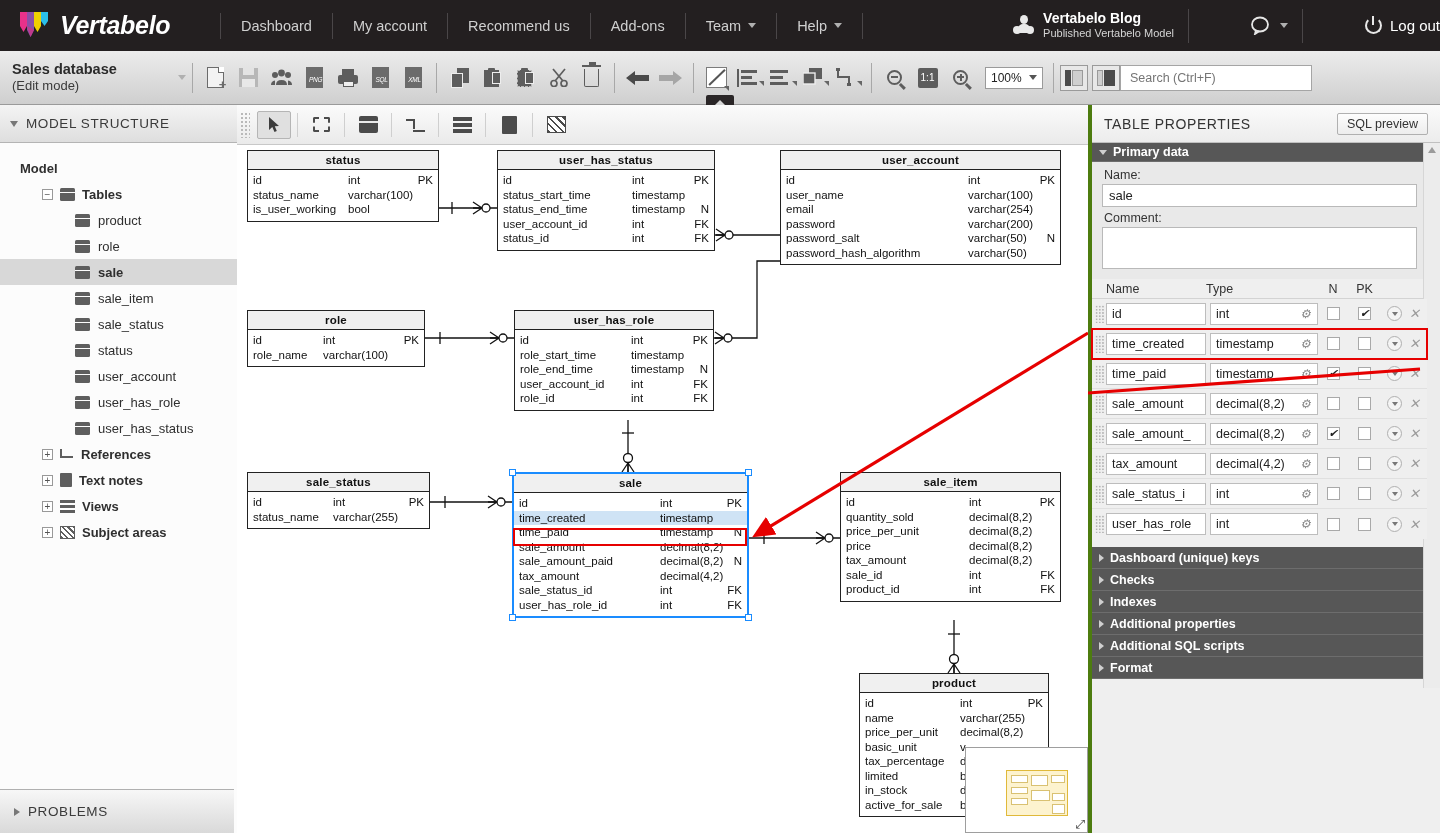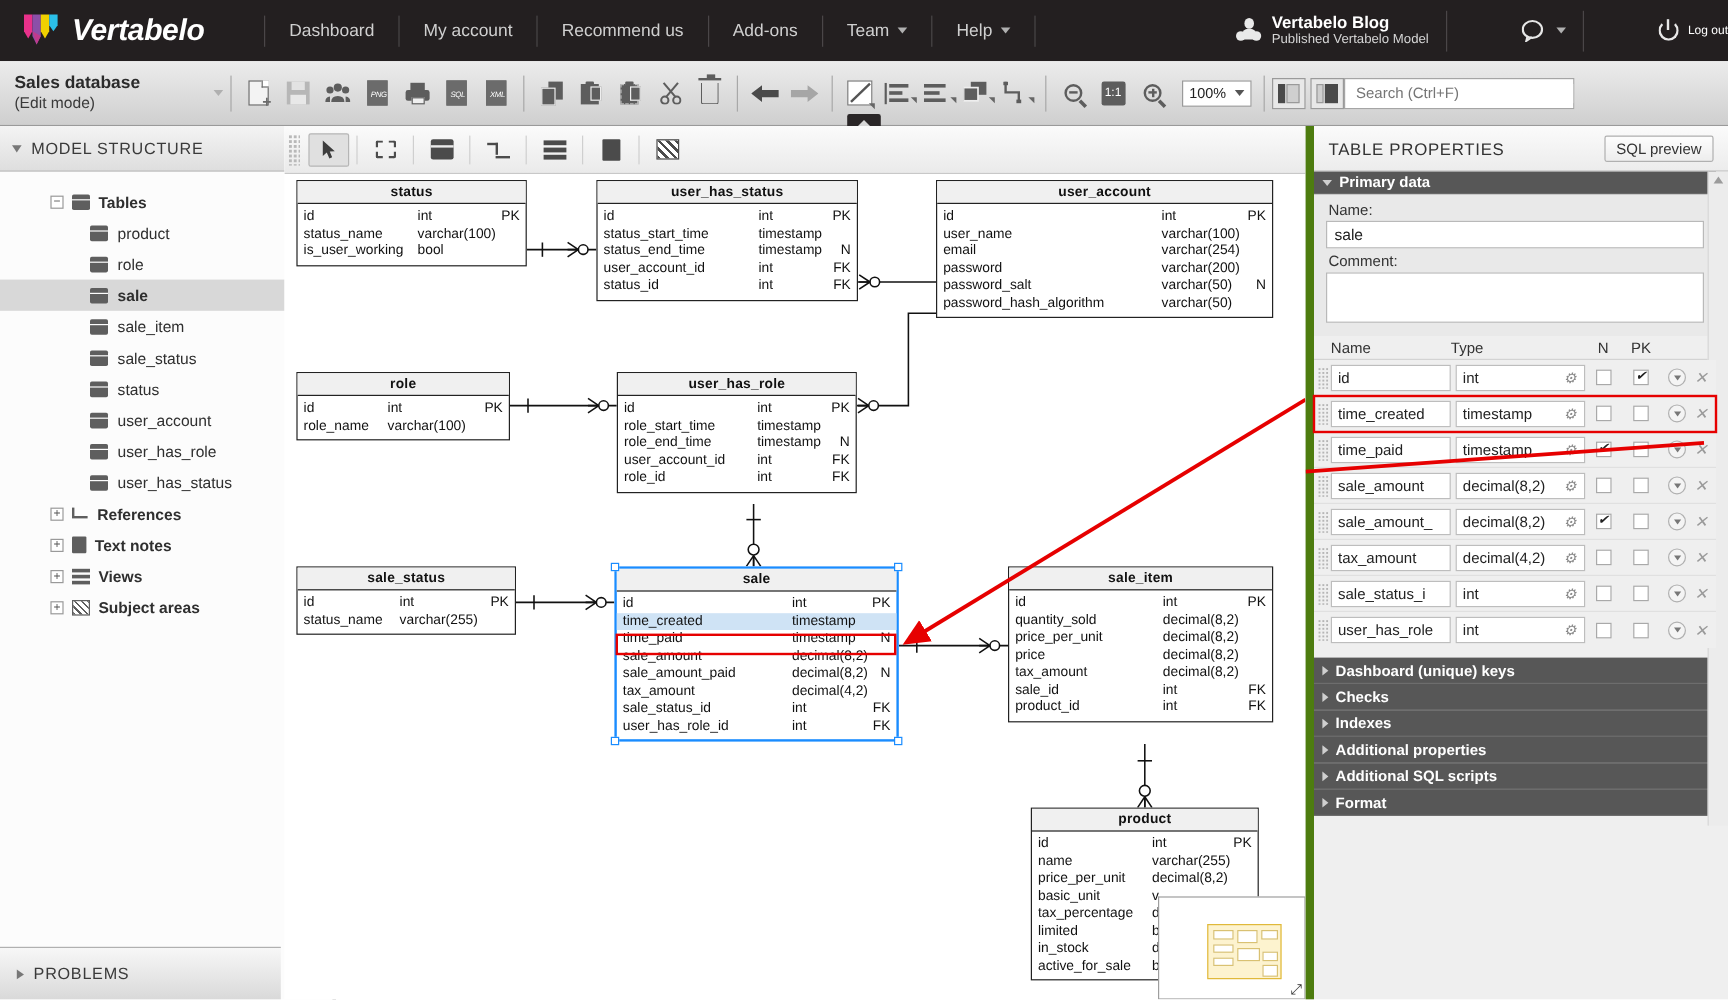--- a/index.html
+++ b/index.html
@@ -36,21 +36,21 @@
   .nav-right { margin-left: auto; display: flex; align-items: center; height: 60px; gap: 48px; }
   .user-block { display: flex; align-items: center; padding-right: 14px; border-right: 1px solid #4a4648; height: 34px;}
   .user-icon { width: 22px; height: 24px; position: relative; margin-right: 8px; }
   .user-icon .head { position: absolute; left: 7px; top: 1px; width: 8px; height: 9px; background:#e9e9e9; border-radius: 50%; }
   .user-icon .body { position: absolute; left: 5px; top: 10px; width: 12px; height: 9px; background:#e9e9e9; border-radius: 5px 5px 0 0; }
   .user-icon .l { position: absolute; left: 0px; top: 12px; width: 8px; height: 8px; background:#e9e9e9; border-radius: 50%; }
   .user-icon .r { position: absolute; left: 13px; top: 12px; width: 8px; height: 8px; background:#e9e9e9; border-radius: 50%; }
   .user-name { color: #fff; font-size: 14px; font-weight: bold; line-height: 15px; }
   .user-sub { color: #d5d5d5; font-size: 11px; line-height: 14px; }
   .chat-block { display:flex; align-items:center; padding: 0 14px; border-right: 1px solid #4a4648; height: 34px;}
-  .logout-block { display:flex; align-items:center; padding-left: 14px; color:#fff; font-size:10px; }
+  .logout-block { display:flex; align-items:center; padding-left: 14px; color:#fff; font-size:15px; }
   .power-ico { width:17px; height:17px; border:2px solid #e8e8e8; border-radius:50%; position:relative; margin-right:8px; border-top-color: transparent;}
   .power-ico:after { content:""; position:absolute; left:5.5px; top:-3px; width:2px; height:9px; background:#e8e8e8; }
 
   
   #toolbar {
     position: absolute; left: 0; top: 51px; width: 1440px; height: 54px;
     background: linear-gradient(to bottom, #ececec 0%, #dcdcdc 55%, #cfcfcf 100%);
     border-bottom: 1px solid #9a9a9a;
     display: flex; align-items: center;
   }
@@ -213,21 +213,21 @@
     position:absolute; right:0; bottom:0; width:123px; height:86px;
     background:#fff; border:1px solid #9e9e9e;
   }
   .minimap .vp { position:absolute; left:40px; top:22px; width:62px; height:46px;
       background:#fdf3cf; border:1.5px solid #e0b93a; }
   .minimap .vp i { position:absolute; background:#fff; border:1px solid #d9c172; }
   .minimap .resize { position:absolute; right:2px; bottom:1px; font-size:12px; color:#333; }
 
   
   #rightpanel { position:absolute; left:1088px; top:105px; width:352px; height:728px; background:#efefef;
-     border-left:7px solid #4d7c0f;}
+     border-left:4px solid #4d7c0f;}
   .rp-head { height:38px; background:linear-gradient(to bottom,#fbfbfb,#ececec); border-bottom:1px solid #c0c0c0;
      display:flex; align-items:center; padding:0 12px; }
   .rp-title { font-size:14px; color:#333; letter-spacing:0.6px; }
   .sqlprev { margin-left:auto; border:1px solid #b0b0b0; background:linear-gradient(to bottom,#fdfdfd,#ededed);
      font-size:12.5px; color:#333; padding:3px 9px; border-radius:2px;}
   .section-head {
     height:19px; background:#575757; color:#fff; font-size:12.5px; font-weight:bold;
     display:flex; align-items:center; padding-left:7px; border-bottom:1px solid #6d6d6d;
   }
   .section-head .tri-down-w { width:0;height:0;border-left:4px solid transparent;border-right:4px solid transparent;border-top:5px solid #cfcfcf; margin-right:6px;}
@@ -511,20 +511,23 @@
       </div>
   </div>
 
   <div id="leftpanel">
     <div class="panel-head">
       <i class="tri-down"></i>
       <span>MODEL STRUCTURE</span>
     </div>
 
     <div class="tree">
+      <div class="trow" style="padding-left:20px;">
+        <span class="tlabel bold">Model</span>
+      </div>
 
       <div class="trow" style="padding-left:42px;gap:7px;">
         <span class="exp">−</span>
         <span class="tbl-ico"></span>
         <span class="tlabel bold">Tables</span>
       </div>
 
       <div class="trow" style="padding-left:75px;gap:8px;">
         <span class="tbl-ico"></span>
         <span class="tlabel">product</span>

